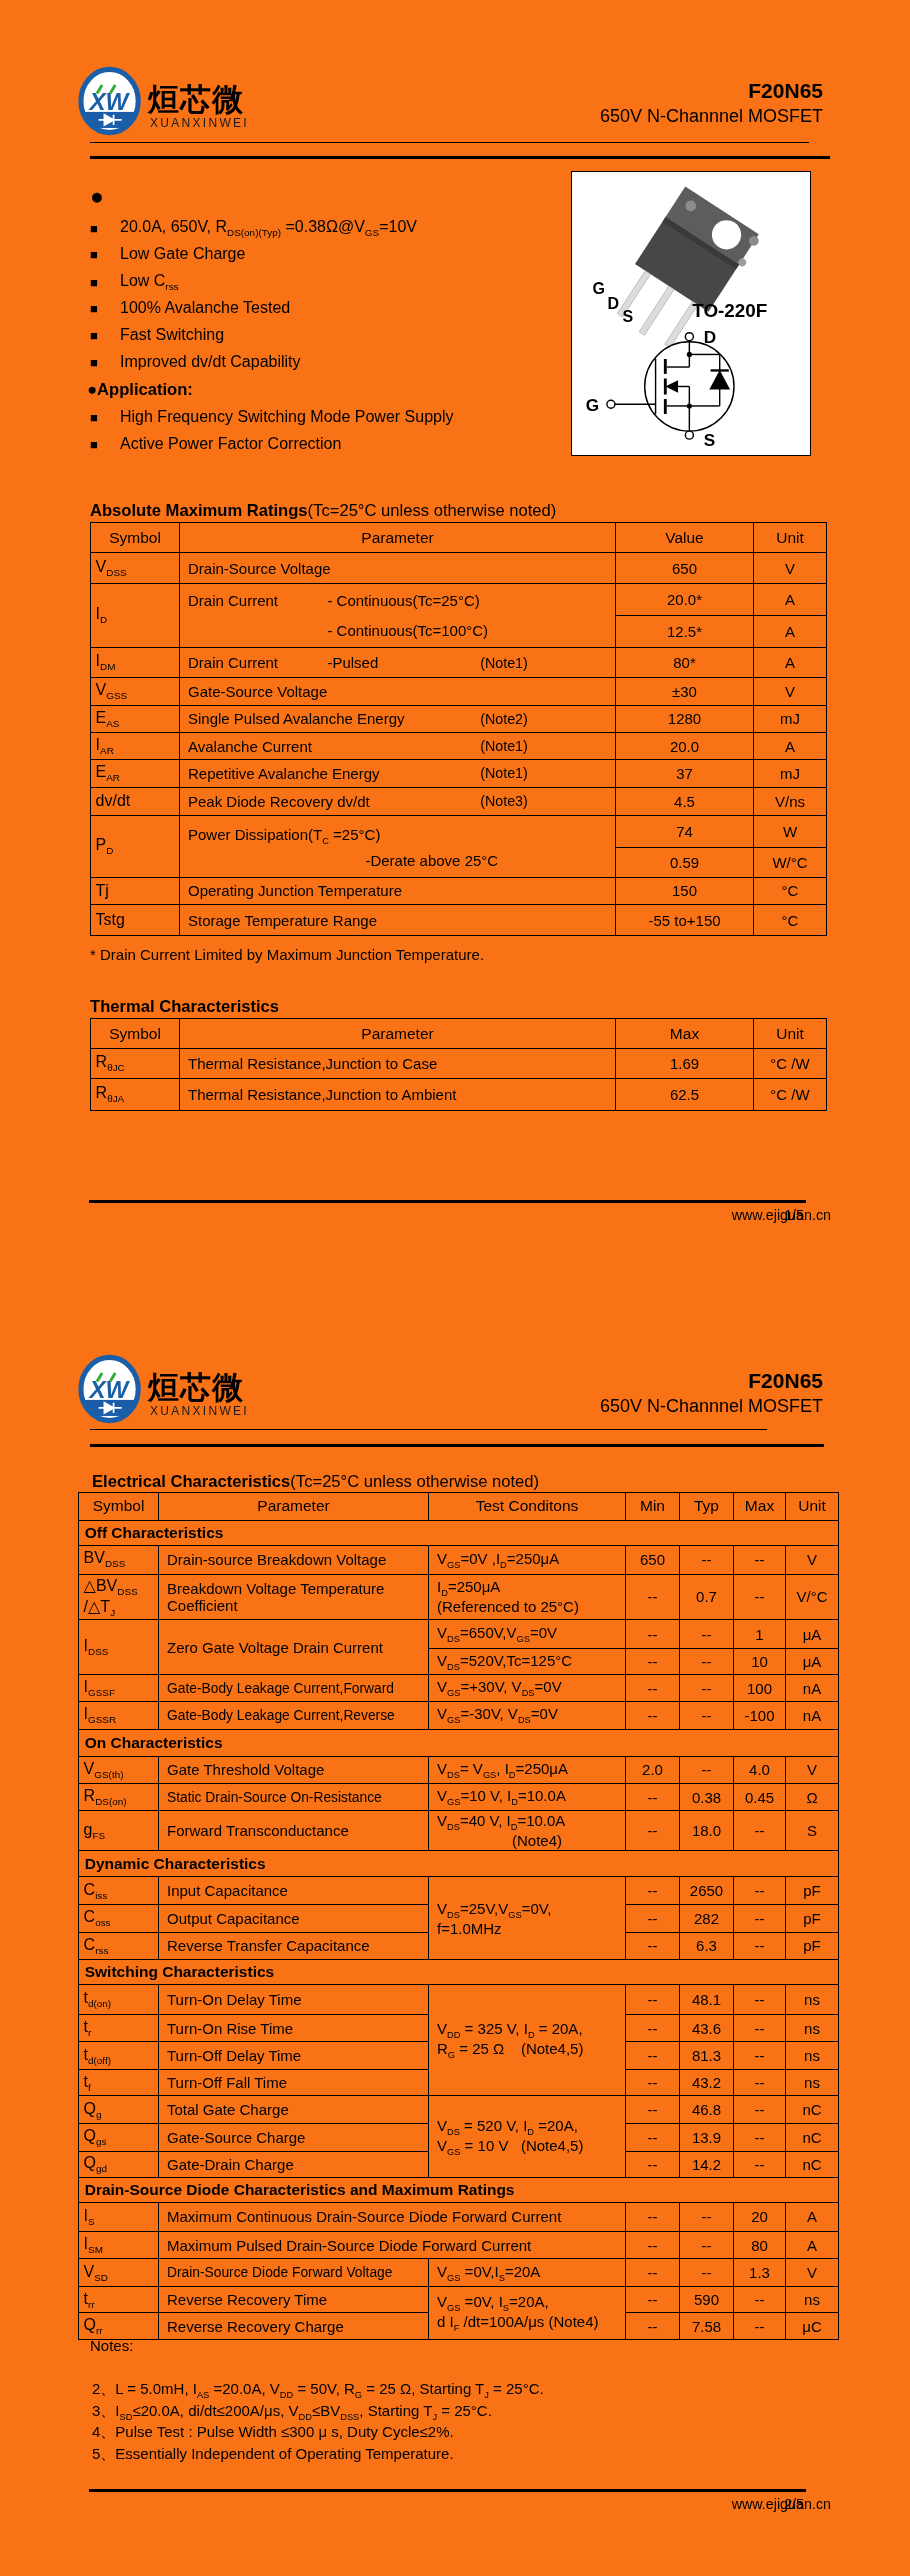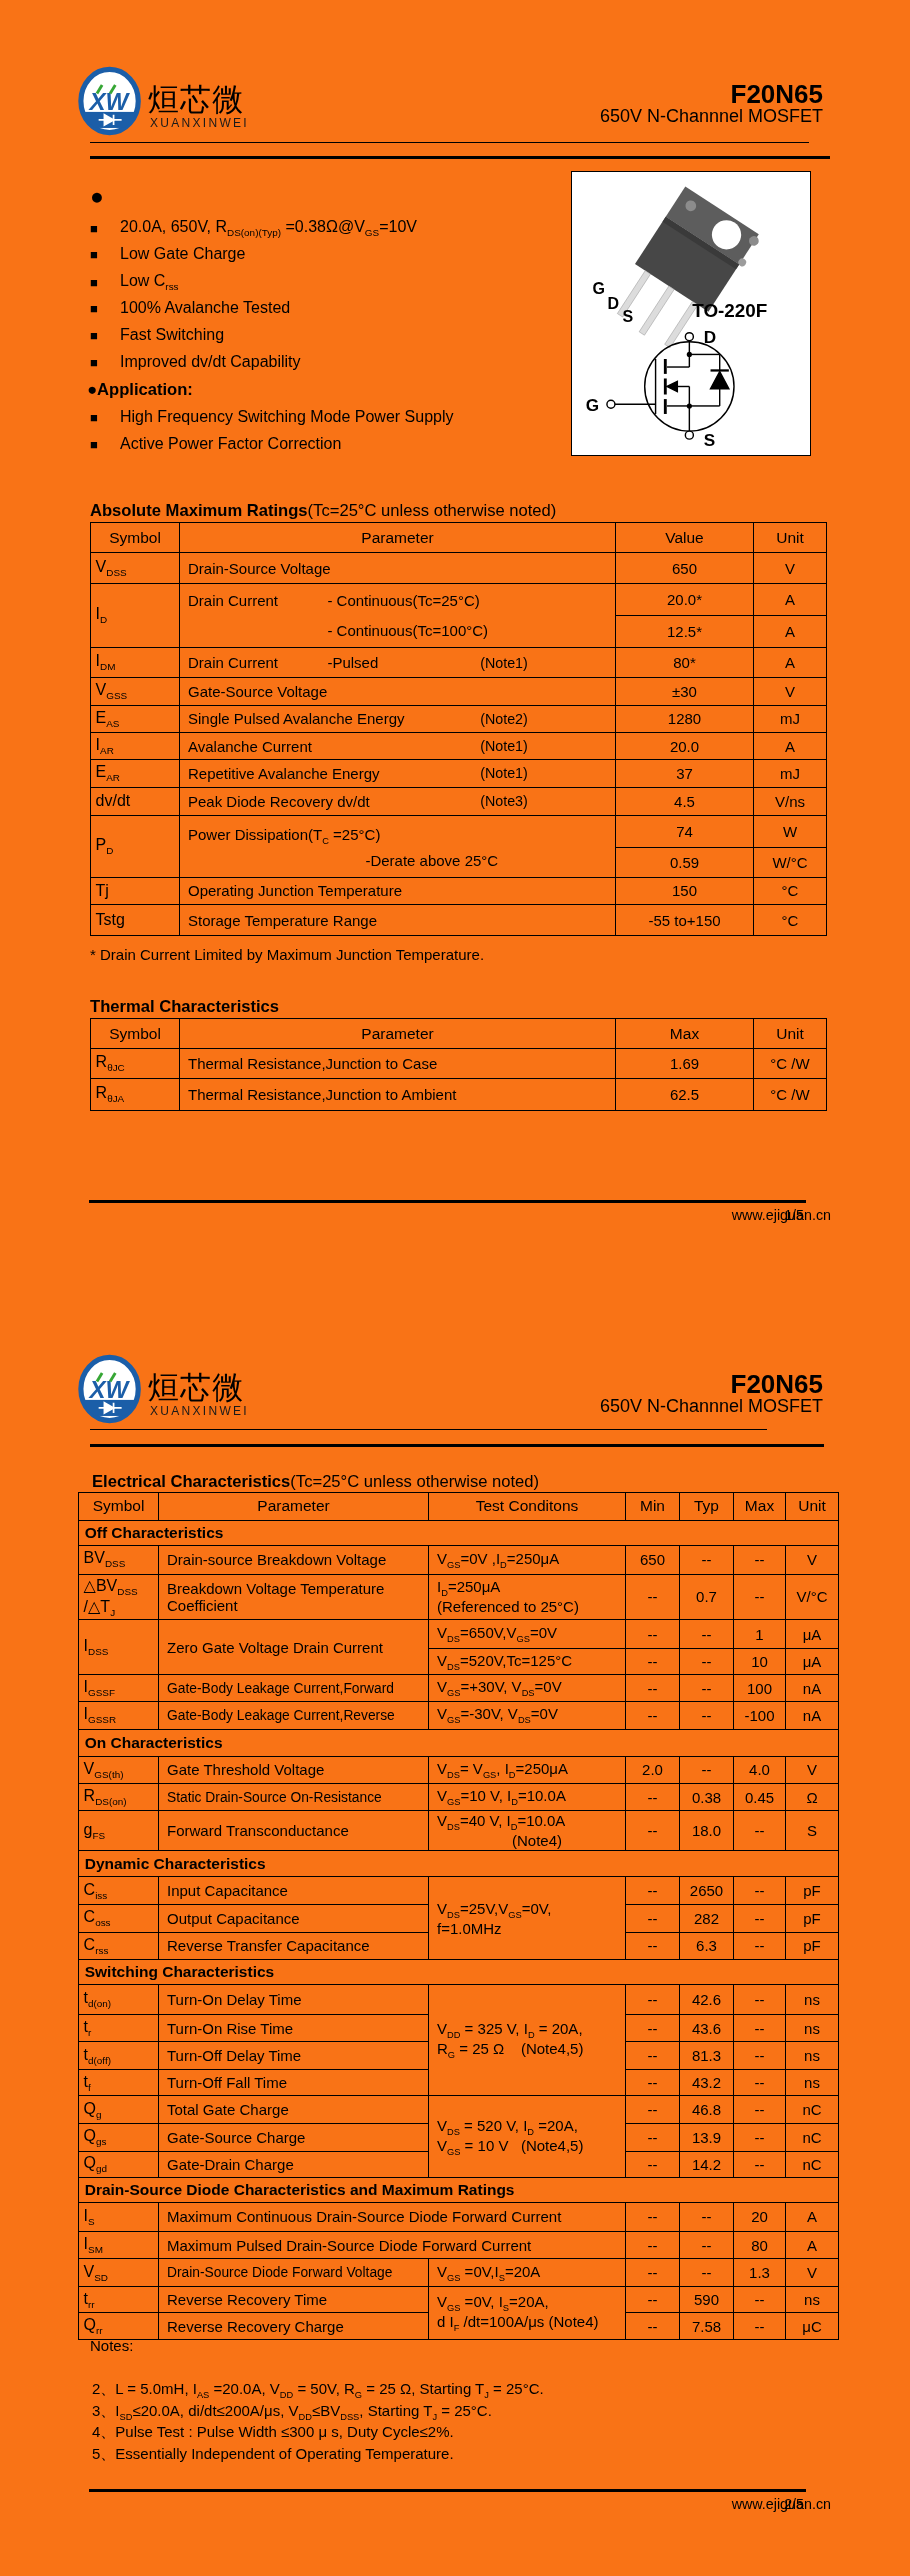--- a/index.html
+++ b/index.html
@@ -2,23 +2,23 @@
 <html style="font-size:9.2px"><head>
 <meta charset="utf-8">
 <style>
   *{box-sizing:border-box;margin:0;padding:0}
   html,body{background:#fff}
   body{width:910px;height:2576px;position:relative;color:#000;
        font-family:"Liberation Sans","DejaVu Sans",sans-serif;}
   .ab{position:absolute}
   .page{position:absolute;left:0;width:910px;height:1288px;background:#f97316;overflow:hidden}
   .rule{background:#000}
-  .part{font-weight:bold;font-size:26px;text-align:right}
+  .part{font-weight:bold;font-size:21px;text-align:right}
   .subtitle{font-size:18px;text-align:right}
-  .cn{font-size:31px;font-weight:normal;letter-spacing:1.1px}
+  .cn{font-size:31px;font-weight:bold;letter-spacing:1.1px}
   .en{font-size:12px;letter-spacing:2.3px;color:#1a1a1a}
   .feat{font-size:16px;display:flex;align-items:center}
   .feat .fb{width:30px;font-size:13px}
   .bigdot{font-size:23px;line-height:1}
   .apptitle{font-size:16.6px;font-weight:bold}
   .sectitle{font-size:16.6px}
   .sectitle b{font-size:16.6px}
   table{border-collapse:collapse;table-layout:fixed}
   .dtab td{border:1.1px solid #000;font-size:15px;vertical-align:middle;padding:1.1px 4.6px;overflow:hidden}
   .dtab .c{text-align:center;padding:1.1px 1.1px}
@@ -477,21 +477,21 @@
       <td class="c">pF</td>
     </tr>
     <tr class="sec" style="height:25px">
           <td colspan="7">Switching Characteristics</td>
         </tr>
     <tr style="height:30px">
       <td class="sym">t<sub>d(on)</sub></td>
       <td class="l">Turn-On Delay Time</td>
       <td class="l pw" rowspan="4">V<sub>DD</sub> = 325 V, I<sub>D</sub> = 20A,<br>R<sub>G</sub> = 25 Ω    (Note4,5)</td>
       <td class="c">--</td>
-      <td class="c">42.6</td>
+      <td class="c">48.1</td>
       <td class="c">--</td>
       <td class="c">ns</td>
     </tr>
     <tr style="height:27.5px">
       <td class="sym">t<sub>r</sub></td>
       <td class="l">Turn-On Rise Time</td>
       <td class="c">--</td>
       <td class="c">43.6</td>
       <td class="c">--</td>
       <td class="c">ns</td>

